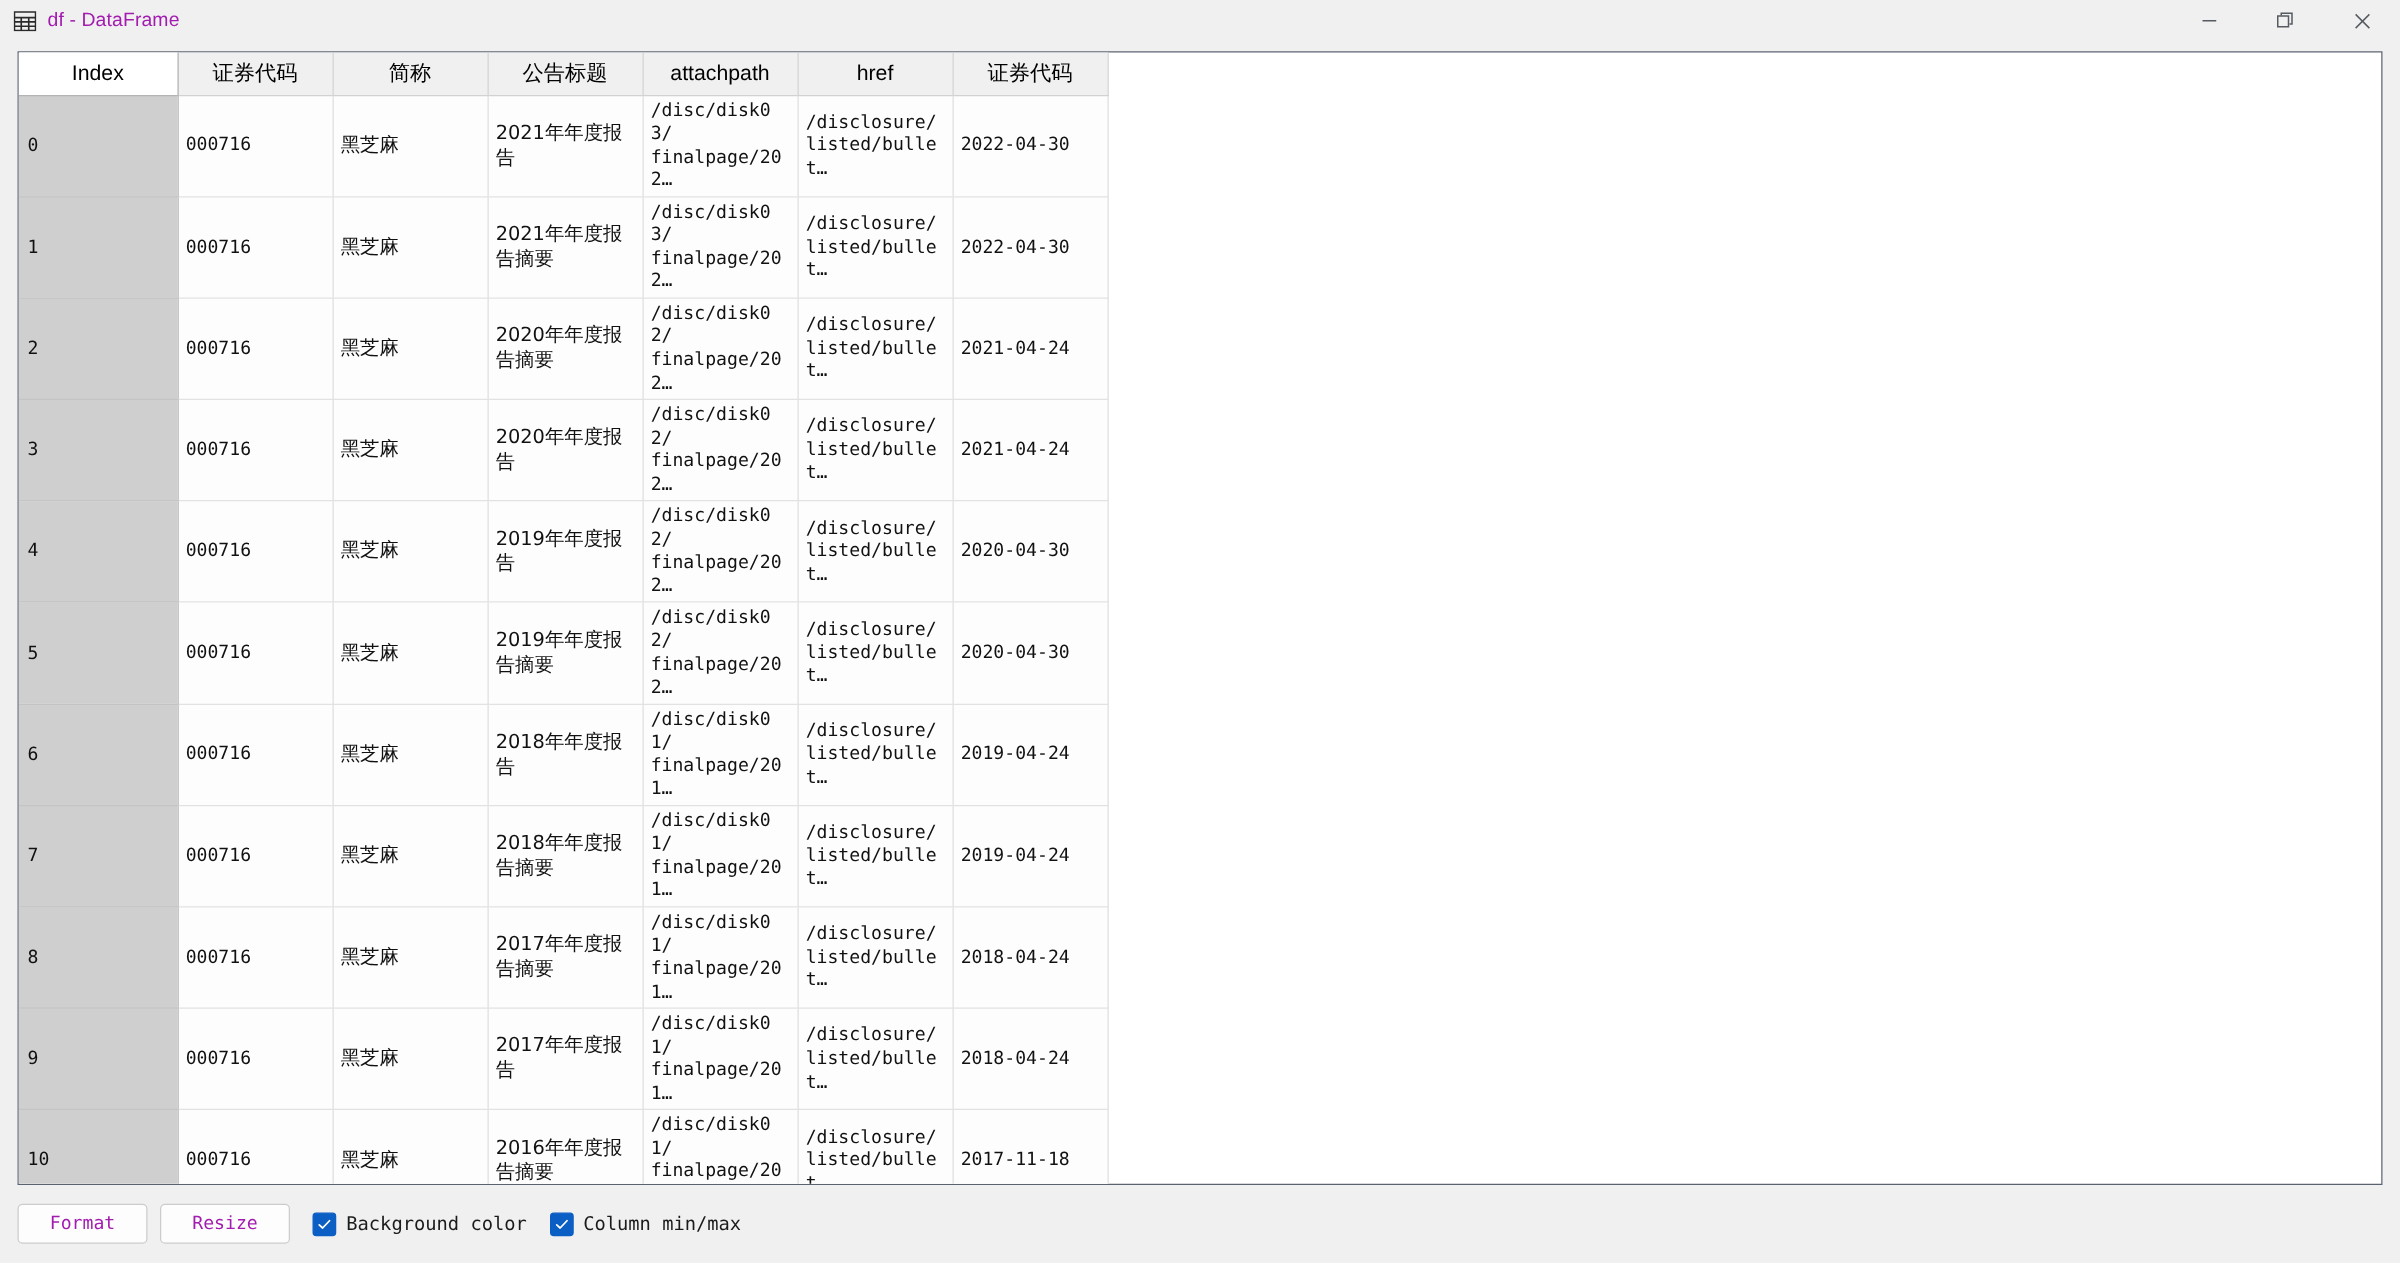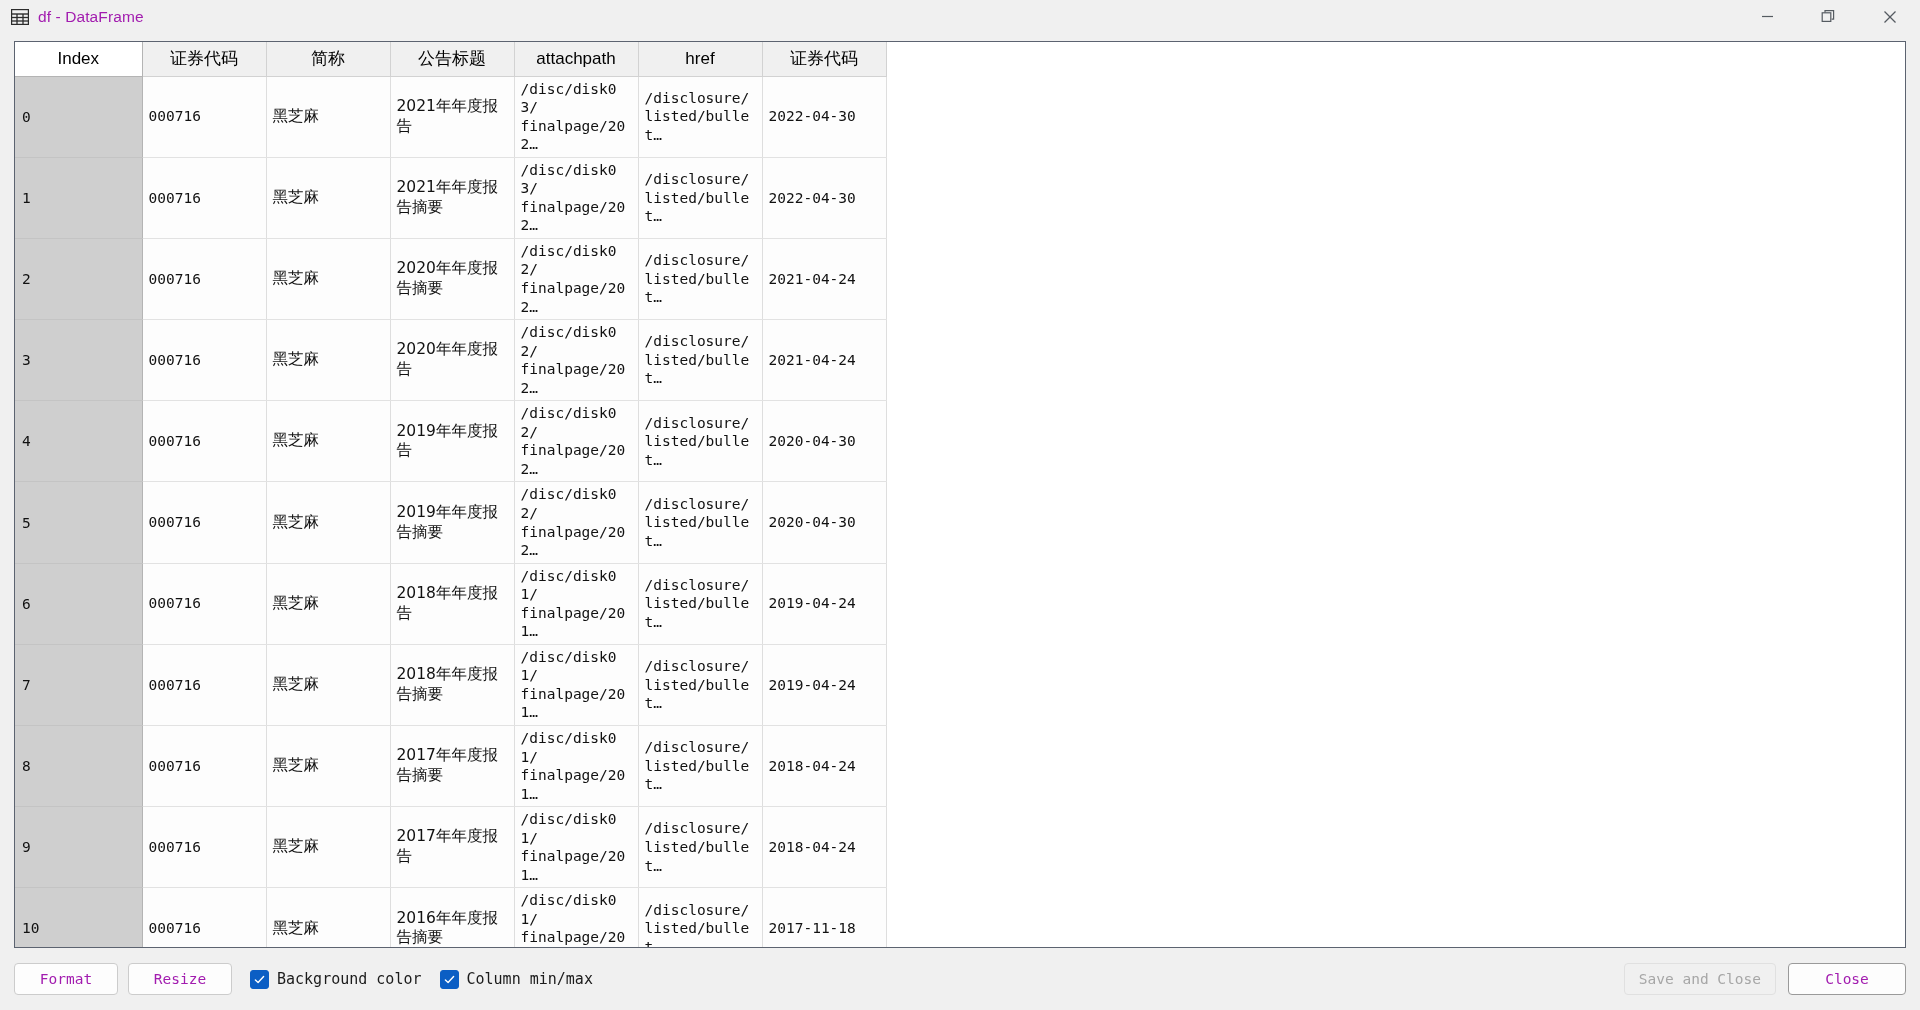--- a/index.html
+++ b/index.html
@@ -423,19 +423,15 @@
 
     <div class="checkwrap">
       <span class="cbox">
         <svg width="13" height="13" viewBox="0 0 13 13" xmlns="http://www.w3.org/2000/svg">
           <polyline points="2.4,6.9 5.1,9.4 10.6,3.6" fill="none" stroke="#ffffff" stroke-width="1.4" stroke-linecap="round" stroke-linejoin="round"></polyline>
         </svg>
       </span>
       <span class="clabel">Column min/max</span>
     </div>
 
-    <div id="footer-right">
-      <button class="btn disabled" disabled="">Save and Close</button>
-      <button class="btn strong">Close</button>
-    </div>
   </div>
 
 </div>
 
 </body></html>

